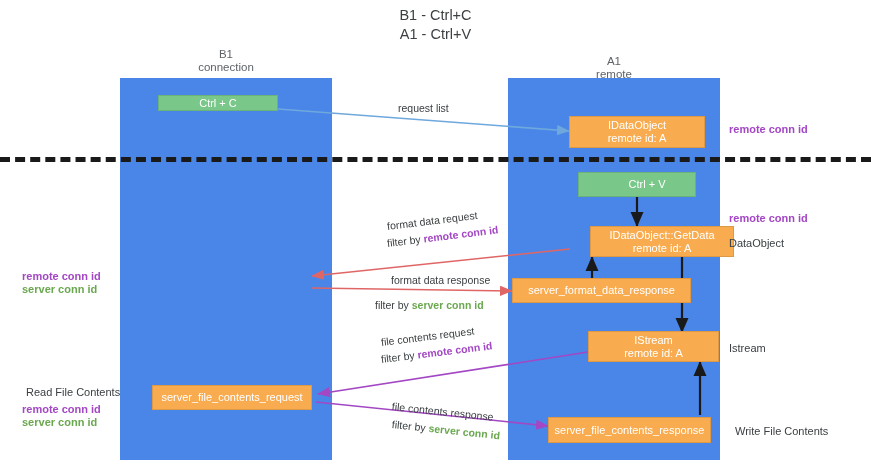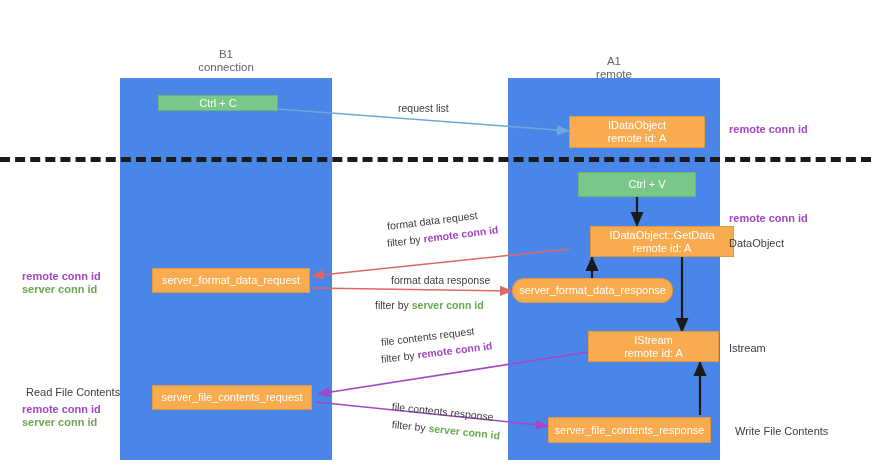--- a/index.html
+++ b/index.html
@@ -86,20 +86,22 @@
     position: absolute; left: 0; top: 0;
     width: 871px; height: 467px;
     pointer-events: none;
   }
 </style>
 </head>
 <body>
 
 <div id="stage">
 
+  <div class="abs title">B1 - Ctrl+C
+A1 - Ctrl+V</div>
 
   <div class="abs lane-head" style="left:120px; top:48px; width:212px;">B1
 connection</div>
   <div class="abs lane-head" style="left:508px; top:55px; width:212px;text-align:center;">A1
 remote</div>
 
   <div class="abs lane" style="left:120px; top:78px; width:212px; height:382px;"></div>
   <div class="abs lane" style="left:508px; top:78px; width:212px; height:382px;"></div>
 
   <svg class="arrows" viewBox="0 0 871 467">
@@ -140,23 +142,22 @@
   <div class="abs node green" style="left:158px; top:95px; width:120px; height:16px;">Ctrl + C</div>
 
   <div class="abs node orange" style="left:569px; top:116px; width:136px; height:32px;">IDataObject
 remote id: A</div>
 
   <div class="abs node green" style="left:578px; top:172px; width:118px; height:25px;padding-left:20px;">Ctrl + V</div>
 
   <div class="abs node orange" style="left:590px; top:226px; width:144px; height:31px;">IDataObject::GetData
 remote id: A</div>
 
-  <div class="abs node orange" style="left:152px; top:268px; width:158px; height:25px;">server_format_data_request</div>
-
-  <div class="abs node orange" style="left:512px; top:278px; width:161px; height:25px;border-radius:12px;">server_format_data_response</div>
+
+  <div class="abs node orange" style="left:512px; top:278px; width:179px; height:25px;">server_format_data_response</div>
 
   <div class="abs node orange" style="left:588px; top:331px; width:131px; height:31px;">IStream
 remote id: A</div>
 
   <div class="abs node orange" style="left:152px; top:385px; width:160px; height:25px;">server_file_contents_request</div>
 
   <div class="abs node orange" style="left:548px; top:417px; width:163px; height:26px;">server_file_contents_response</div>
 
   <div class="abs edge-lbl" style="left:398px; top:101px;">request list</div>
 

